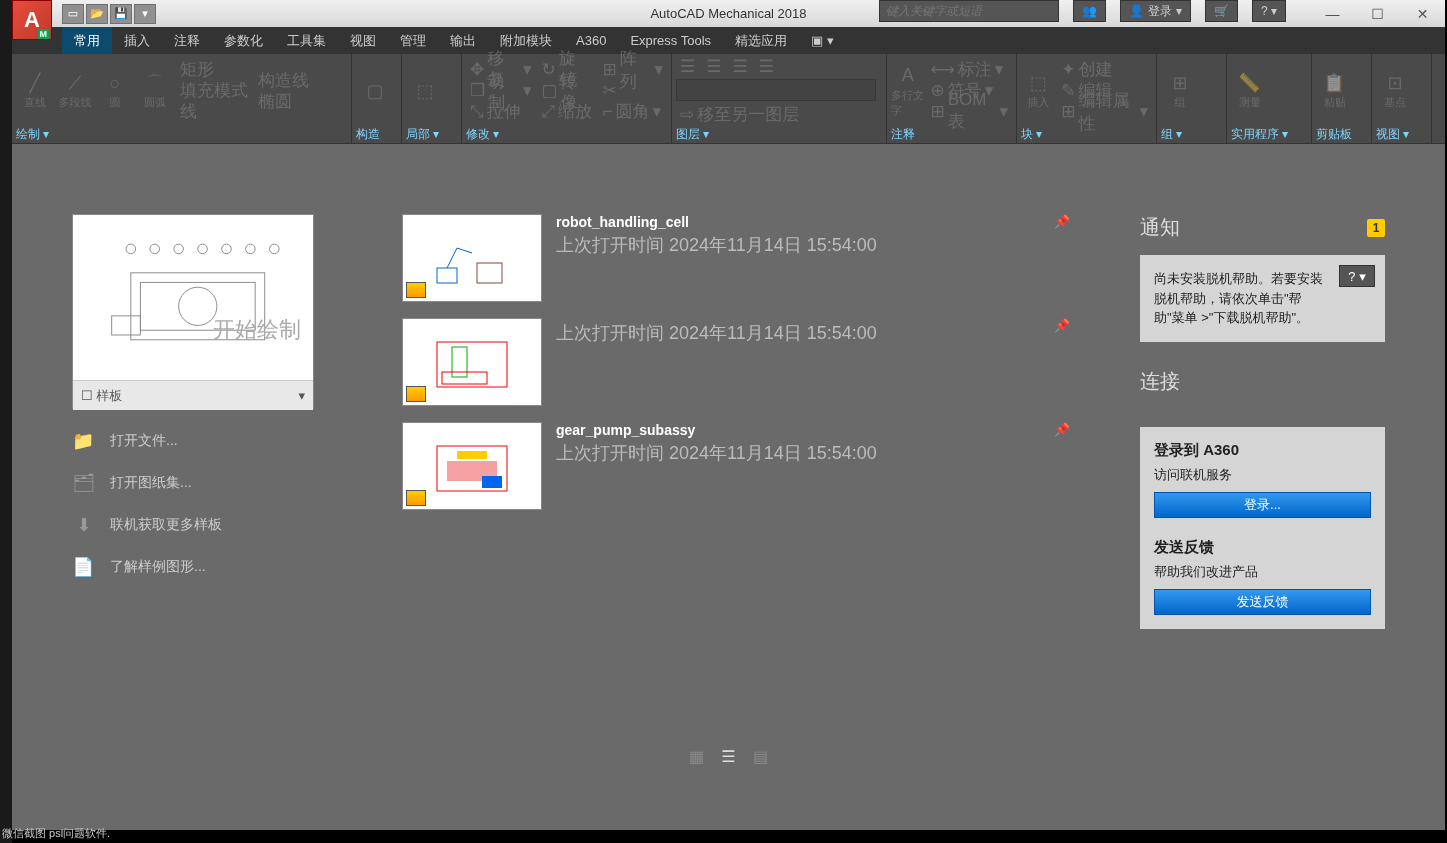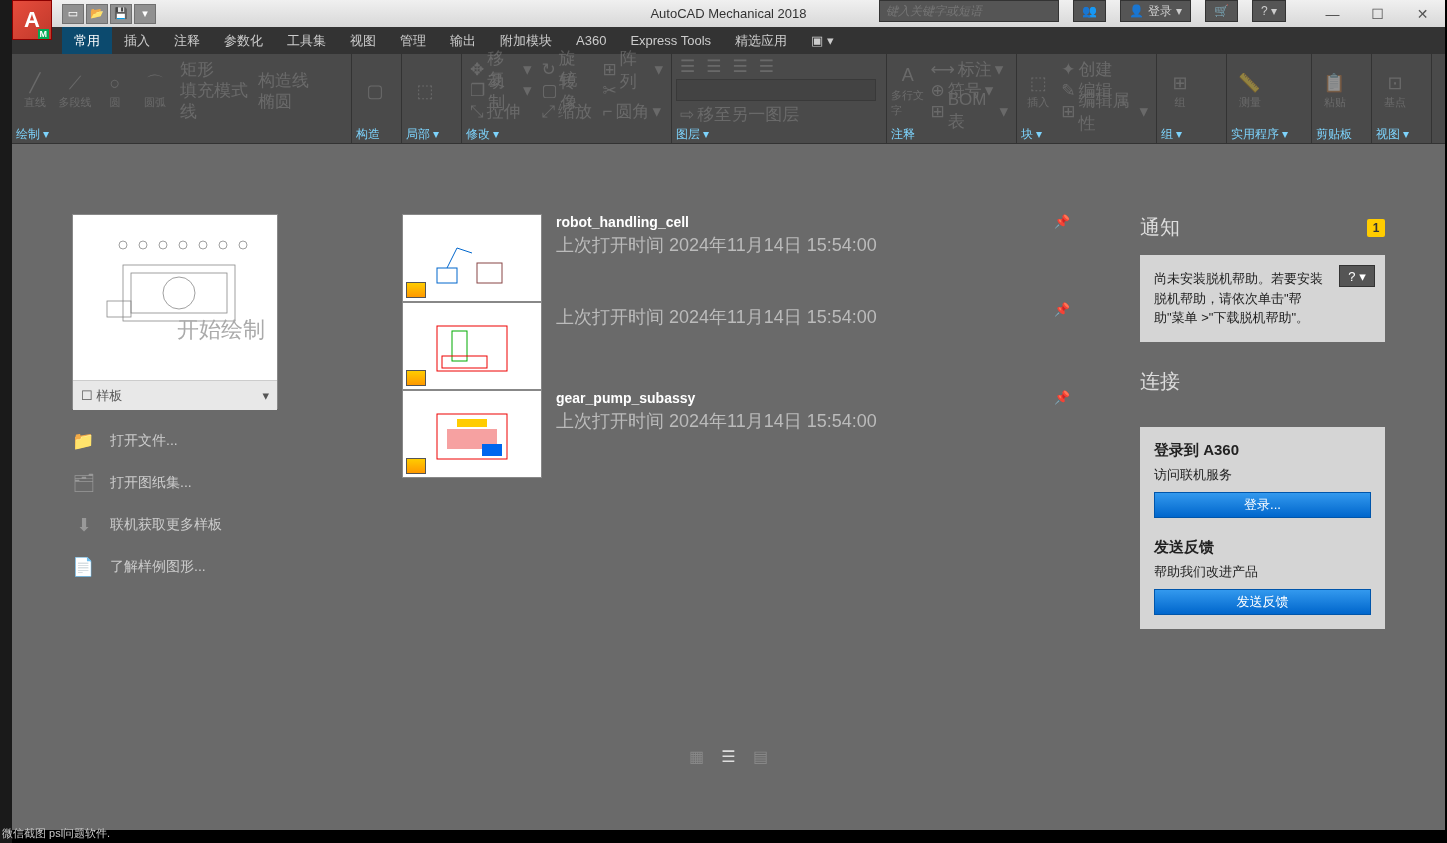--- a/index.html
+++ b/index.html
@@ -26,29 +26,29 @@
 .ribbon-big-btn { width: 38px; height: 60px; display: flex; flex-direction: column; align-items: center; justify-content: center; color: #999; font-size: 11px; cursor: pointer; }
 .ribbon-icon { width: 24px; height: 24px; display: flex; align-items: center; justify-content: center; font-size: 18px; }
 .ribbon-small-btn { height: 20px; padding: 0 4px; color: #999; font-size: 17px; display: flex; align-items: center; gap: 3px; cursor: pointer; }
 .ribbon-col { display: flex; flex-direction: column; gap: 1px; }
 .tabs-bar { height: 27px; background: #333; display: flex; align-items: flex-end; }
 .file-tab { height: 24px; padding: 0 24px; background: #6a6a6a; color: #eee; font-size: 13px; display: flex; align-items: center; border-radius: 6px 6px 0 0; margin-left: 10px; cursor: pointer; }
 .add-tab { width: 30px; height: 22px; background: #555; color: #ccc; display: flex; align-items: center; justify-content: center; margin-left: 4px; border-radius: 4px 4px 0 0; cursor: pointer; }
 .main-area { flex: 1; background: #6a6a6a; padding: 70px 60px 20px 60px; display: flex; gap: 70px; position: relative; overflow: hidden; }
 .column { display: flex; flex-direction: column; }
 .section-title { color: #ddd; font-size: 20px; margin-bottom: 18px; }
-.start-drawing-box { width: 206px; height: 195px; background: #fff; border: 1px solid #888; position: relative; cursor: pointer; }
+.start-drawing-box { width: 242px; height: 195px; background: #fff; border: 1px solid #888; position: relative; cursor: pointer; }
 .start-drawing-preview { width: 100%; height: 165px; background: #fff; display: flex; align-items: center; justify-content: center; position: relative; }
 .drawing-sketch { position: absolute; inset: 10px; }
 .start-drawing-text { position: absolute; bottom: 35px; right: 12px; color: #aaa; font-size: 22px; font-weight: 300; }
 .template-bar { height: 30px; background: #e8e8e8; border-top: 1px solid #ccc; display: flex; align-items: center; justify-content: space-between; padding: 0 8px; color: #555; font-size: 13px; cursor: pointer; }
 .action-list { margin-top: 18px; display: flex; flex-direction: column; gap: 14px; }
 .action-item { display: flex; align-items: center; gap: 14px; color: #ccc; font-size: 14px; cursor: pointer; padding: 4px 0; }
 .action-icon { width: 24px; height: 20px; display: flex; align-items: center; justify-content: center; font-size: 18px; color: #999; }
-.recent-list { display: flex; flex-direction: column; }
+.recent-list { display: flex; flex-direction: column; gap: 16px; }
 .recent-item { display: flex; gap: 14px; }
 .recent-thumb { width: 140px; height: 88px; background: #fff; border: 1px solid #888; cursor: pointer; position: relative; display: flex; align-items: center; justify-content: center; }
 .dwg-badge { position: absolute; bottom: 3px; left: 3px; width: 20px; height: 16px; background: linear-gradient(#fc0, #f90); border: 1px solid #555; font-size: 8px; display: flex; align-items: center; justify-content: center; }
 .recent-info { flex: 1; }
 .recent-name { color: #fff; font-weight: bold; font-size: 14px; cursor: pointer; }
 .recent-date { color: #bbb; font-size: 18px; margin-top: 3px; }
 .pin-icon { width: 16px; color: #888; cursor: pointer; font-size: 13px; }
 .right-col { width: 245px; }
 .notif-header { display: flex; justify-content: space-between; align-items: center; }
 .notif-badge { width: 18px; height: 18px; background: #fc0; color: #333; font-size: 12px; font-weight: bold; display: flex; align-items: center; justify-content: center; border-radius: 2px; }

